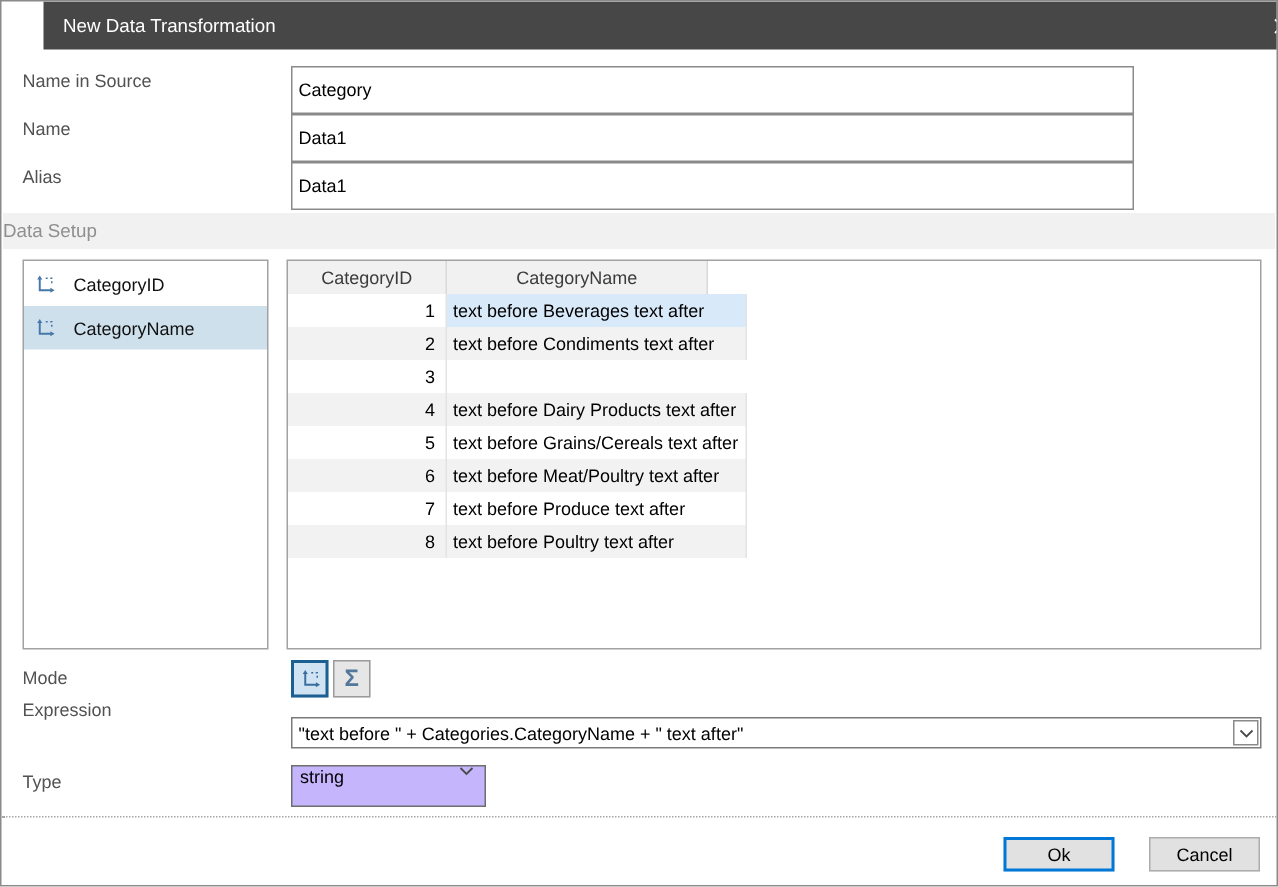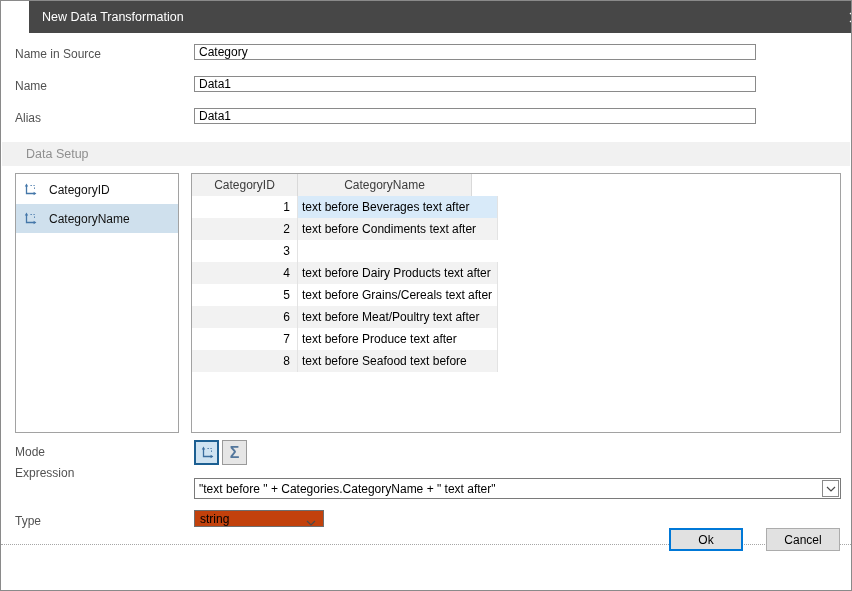--- a/index.html
+++ b/index.html
@@ -18,29 +18,29 @@
   }
   .titlebar .title { color:#ffffff; font-size:12.5px; padding-left:13px; }
   .close-btn {
     position:absolute; right:10px; top:0; width:30px; height:32px;
     display:flex; align-items:center; justify-content:center; cursor:pointer;
   }
 
   
   .flabel { position:absolute; left:14px; height:20px; line-height:20px; color:#525252; }
   .tbox {
-    position:absolute; left:193px; width:562px; height:16px;
+    position:absolute; left:193px; width:562px; height:32px;
     border:1px solid #8a8a8a; background:#fff; font-family:"Liberation Sans",sans-serif;
     font-size:12px; padding:0 4px; color:#000; outline:none;
   }
 
   
   .section-bar {
     position:absolute; left:1px; right:1px; top:141px; height:24px;
-    background:#f1f1f1; line-height:24px; padding-left:24px; color:#8f8f8f; font-size:12.5px;
+    background:#f1f1f1; line-height:24px; padding-left:0; color:#8f8f8f; font-size:12.5px;
   }
 
   
   .field-list {
     position:absolute; left:14px; top:172px; width:164px; height:260px;
     border:1px solid #a2a2a2; background:#fff; padding-top:1px;
   }
   .fl-item { height:29px; display:flex; align-items:center; cursor:default; }
   .fl-item.sel { background:#cfe0ed; }
   .fl-item .ficon { width:16px; height:16px; margin-left:6px; flex:0 0 16px; }
@@ -78,33 +78,33 @@
   .combo-expr {
     position:absolute; left:193px; top:477px; width:647px; height:21px;
     border:1px solid #7a7a7a; background:#fff; display:flex; align-items:center;
   }
   .combo-expr .val { flex:1; padding-left:4px; white-space:nowrap; overflow:hidden; }
   .combo-expr .drop {
     width:17px; height:17px; margin-right:1px; border:1px solid #8a8a8a; background:#fff;
     display:flex; align-items:center; justify-content:center; cursor:pointer; flex:0 0 17px;
   }
   .combo-type {
-    position:absolute; left:193px; top:509px; width:130px; height:17px;
-    border:1px solid #6e6e6e; background:#c2410c; display:flex; align-items:flex-end; cursor:pointer;
+    position:absolute; left:193px; top:509px; width:130px; height:28px;
+    border:1px solid #6e6e6e; background:#c4b5fd; display:flex; align-items:flex-start; cursor:pointer;
   }
   .combo-type .val { flex:1; padding-left:5px; }
   .combo-type .chv { padding-right:7px; display:flex; align-items:center; }
 
   
   .divider {
     position:absolute; left:0; right:0; top:543px; height:0;
     border-top:1px dotted #a6a6a6;
   }
   .btn {
-    position:absolute; top:527px; width:74px; height:23px;
+    position:absolute; top:557px; width:74px; height:23px;
     background:#e1e1e1; font-family:"Liberation Sans",sans-serif; font-size:12px;
     display:flex; align-items:center; justify-content:center; cursor:pointer; color:#000;
   }
   .btn.ok { left:668px; border:2px solid #0078d7; }
   .btn.cancel { left:765px; border:1px solid #acacac; }
 </style>
 </head>
 <body>
 
 <div class="dialog">
@@ -178,21 +178,21 @@
         <div class="grid-row alt">
           <div class="gc id">6</div>
           <div class="gc name">text before Meat/Poultry text after</div>
         </div>
         <div class="grid-row">
           <div class="gc id">7</div>
           <div class="gc name">text before Produce text after</div>
         </div>
         <div class="grid-row alt">
           <div class="gc id">8</div>
-          <div class="gc name">text before Seafood text before</div>
+          <div class="gc name">text before Poultry text after</div>
         </div>
       </div>
   </div>
 
   <div class="flabel" style="top:441px;">Mode</div>
   <div class="mode-btn active">
     <svg width="16" height="16" viewBox="0 0 16 16">
       <path d="M4.5 3.8 L4.5 11.5 L12.2 11.5" stroke="#3a6d9e" stroke-width="1.3" fill="none"></path>
       <path d="M4.5 1.6 L2.8 4.4 L6.2 4.4 Z" fill="#3a6d9e"></path>
       <path d="M14.4 11.5 L11.6 9.8 L11.6 13.2 Z" fill="#3a6d9e"></path>

